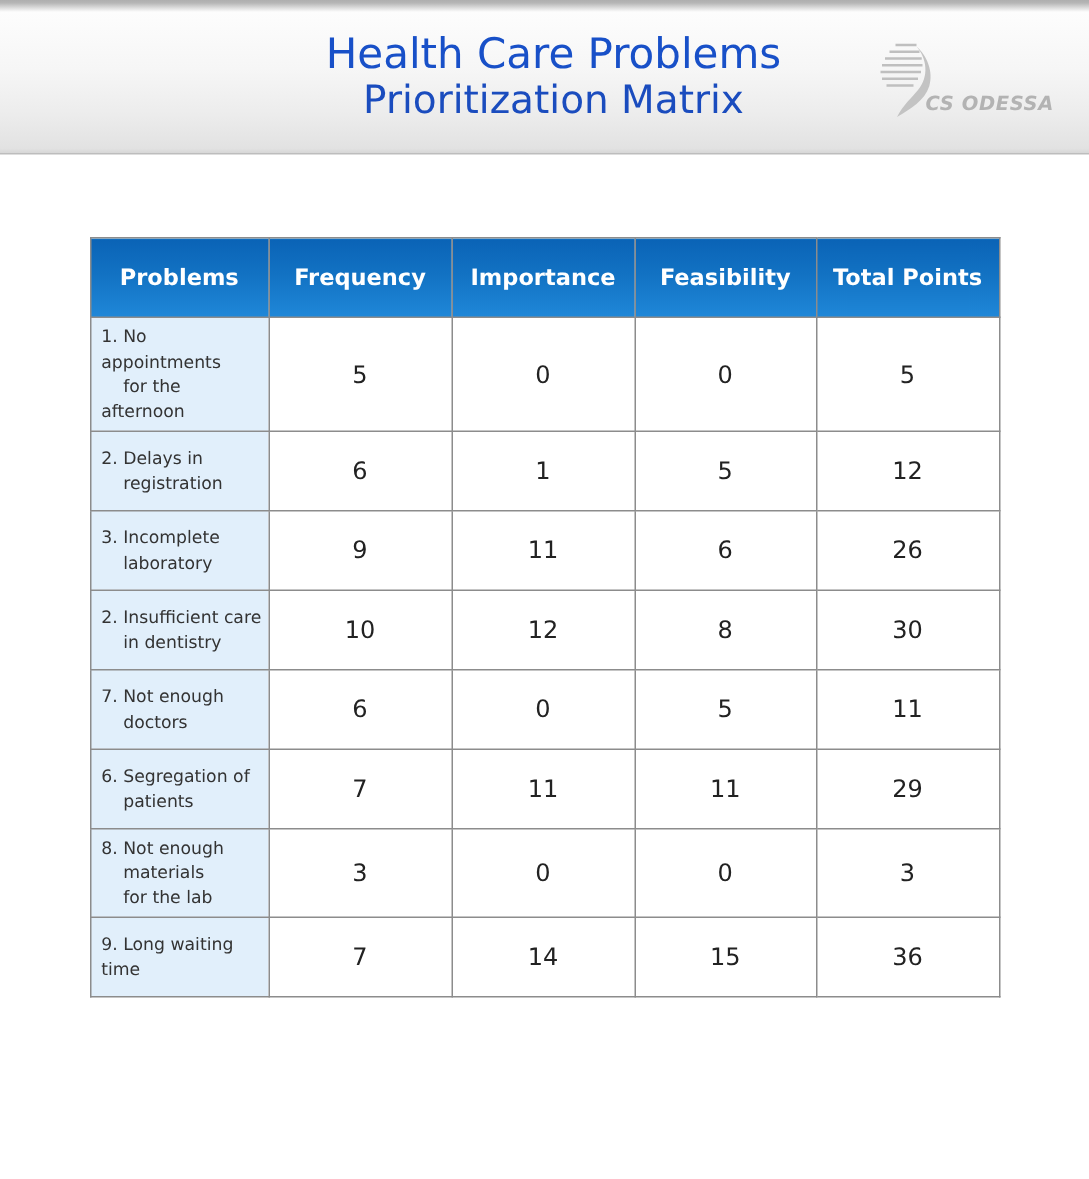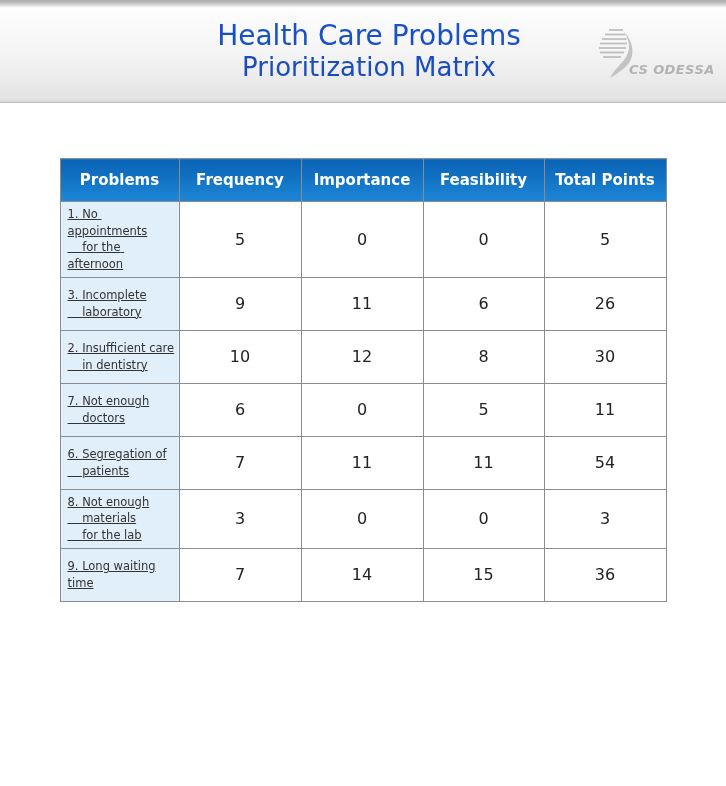--- a/index.html
+++ b/index.html
@@ -27,55 +27,54 @@
     color: #1850c8;
   }
   .subtitle {
     margin-top: 3px;
     font-size: 26px; line-height: 24px;
     color: #1a4cbe;
   }
 
   
   .logo {
-    position: absolute; top: 25px; right: 12px;
+    position: absolute; top: 25px; right: 24px;
     width: 118px; height: 56px;
     display: flex; align-items: flex-end;
   }
   .logo svg { flex: 0 0 auto; }
   .logo-text {
     font-size: 13px; font-weight: bold; font-style: italic;
     color: #b3b3b3; letter-spacing: 0.4px;
     margin-left: -7px; margin-bottom: 4px;
     white-space: nowrap;
   }
 
   
   table.matrix {
     width: 606px;
     margin: 55px auto 0 auto;
     border-collapse: collapse;
     table-layout: fixed;
   }
   .matrix th, .matrix td { border: 1px solid #8c8c8c; }
   .matrix th {
-    height: 43px;
+    height: 53px;
     background: linear-gradient(180deg, #0a63b6 0%, #1272c3 45%, #1f87d8 100%);
     color: #ffffff;
     font-size: 15px; font-weight: bold;
     text-align: center; vertical-align: middle;
   }
   .matrix td { height: 53px; background: #ffffff; vertical-align: middle; }
   .matrix td.problem {
     background: #e1effb;
     font-size: 11.5px; line-height: 1.45; color: #333333;
     padding: 4px 2px 4px 7px;
     white-space: pre-wrap;
     text-align: left;
-    text-decoration: underline;
   }
   .matrix td.value {
     text-align: center;
     font-size: 16px; color: #222222;
   }
 </style>
 </head>
 <body>
 
 <div class="band">
@@ -120,20 +119,28 @@
   <tbody>
     <tr>
       <td class="problem">1. No appointments
     for the afternoon</td>
       <td class="value">5</td>
       <td class="value">0</td>
       <td class="value">0</td>
       <td class="value">5</td>
     </tr>
     <tr>
+      <td class="problem">2. Delays in
+    registration</td>
+      <td class="value">6</td>
+      <td class="value">1</td>
+      <td class="value">5</td>
+      <td class="value">12</td>
+    </tr>
+    <tr>
       <td class="problem">3. Incomplete
     laboratory</td>
       <td class="value">9</td>
       <td class="value">11</td>
       <td class="value">6</td>
       <td class="value">26</td>
     </tr>
     <tr>
       <td class="problem">2. Insufficient care
     in dentistry</td>
@@ -149,21 +156,21 @@
       <td class="value">0</td>
       <td class="value">5</td>
       <td class="value">11</td>
     </tr>
     <tr>
       <td class="problem">6. Segregation of
     patients</td>
       <td class="value">7</td>
       <td class="value">11</td>
       <td class="value">11</td>
-      <td class="value">54</td>
+      <td class="value">29</td>
     </tr>
     <tr>
       <td class="problem">8. Not enough
     materials
     for the lab</td>
       <td class="value">3</td>
       <td class="value">0</td>
       <td class="value">0</td>
       <td class="value">3</td>
     </tr>

